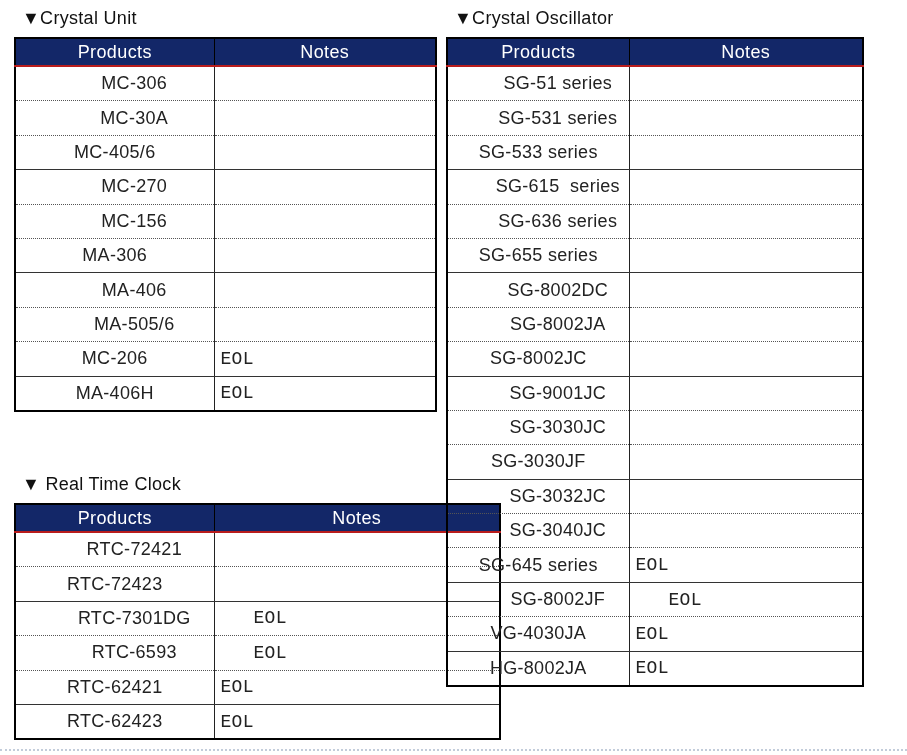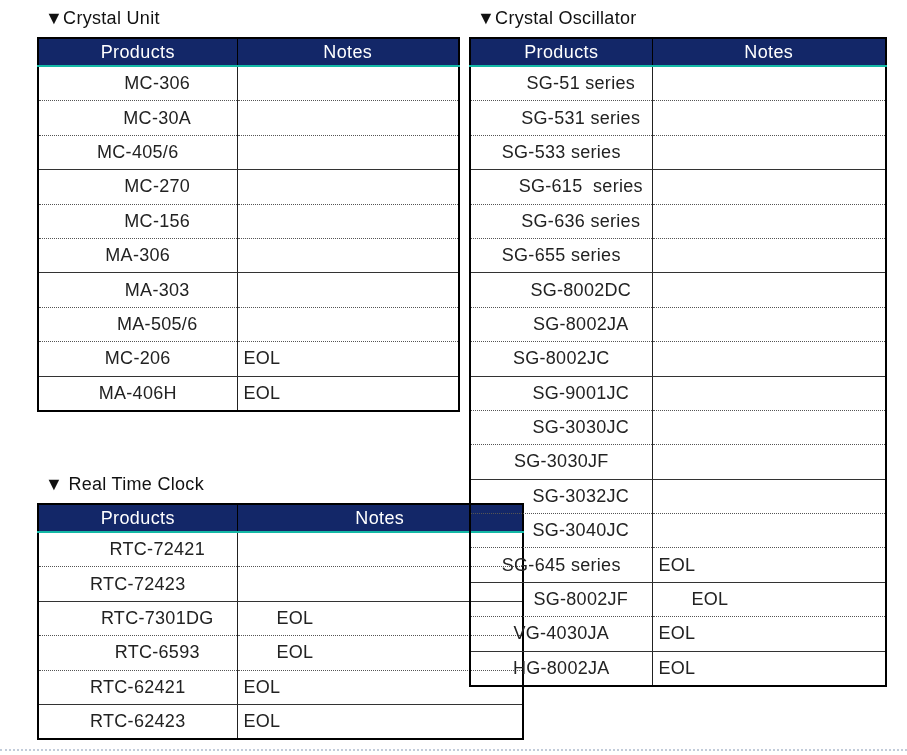--- a/index.html
+++ b/index.html
@@ -5,21 +5,21 @@
   html, body {
     margin: 0;
     padding: 0;
     background: #ffffff;
     width: 907px;
     height: 755px;
     font-family: "Liberation Sans", "DejaVu Sans", sans-serif;
     position: relative;
     overflow: hidden;
   }
-  .tbl-block { position: absolute; margin-left: 23px; }
+  .tbl-block { position: absolute; }
   #block-crystal-unit   { left: 14px;  top: 6px;  width: 423px; }
   #block-rtc            { left: 14px;  top: 472px; width: 487px; }
   #block-oscillator     { left: 446px; top: 6px;  width: 418px; }
 
   .tbl-title {
     font-size: 18px;
     line-height: 25px;
     color: #111111;
     margin: 0 0 6px 8px;
     letter-spacing: 0.3px;
@@ -34,40 +34,41 @@
   }
   th {
     background: var(--navy, #132768);
     color: #ffffff;
     font-weight: normal;
     font-size: 18px;
     height: 26px;
     padding: 0;
     text-align: center;
     letter-spacing: 0.4px;
-    border-bottom: 2px solid #14b8a6;
+    border-bottom: 2px solid #b91c1c;
   }
   th.col-products { border-right: 1px solid #000000; }
 
   td {
     height: 33.4px;
     padding: 0;
     font-size: 18px;
     color: #222222;
     letter-spacing: 0.3px;
     overflow: hidden;
   }
   td.product {
     text-align: center;
     border-right: 1px solid #222222;
     white-space: pre-wrap;
   }
   td.note {
     text-align: left;
     padding-left: 6px;
+    font-family: Liberation Mono, monospace;
   }
   tr.sep-dotted td { border-bottom: 1px dotted #555555; padding-left: 39px; }
   tr.sep-solid  td { border-bottom: 1px solid  #333333; }
   tr.sep-none   td { border-bottom: none; }
 
   #bottom-divider {
     position: absolute;
     left: 0;
     top: 749px;
     width: 907px;
@@ -110,21 +111,21 @@
         </tr>
         <tr class="sep-dotted">
           <td class="product">MC-156</td>
           <td class="note"></td>
         </tr>
         <tr class="sep-solid">
           <td class="product">MA-306</td>
           <td class="note"></td>
         </tr>
         <tr class="sep-dotted">
-          <td class="product">MA-303</td>
+          <td class="product">MA-406</td>
           <td class="note"></td>
         </tr>
         <tr class="sep-dotted">
           <td class="product">MA-505/6</td>
           <td class="note"></td>
         </tr>
         <tr class="sep-solid">
           <td class="product">MC-206</td>
           <td class="note">EOL</td>
         </tr>

